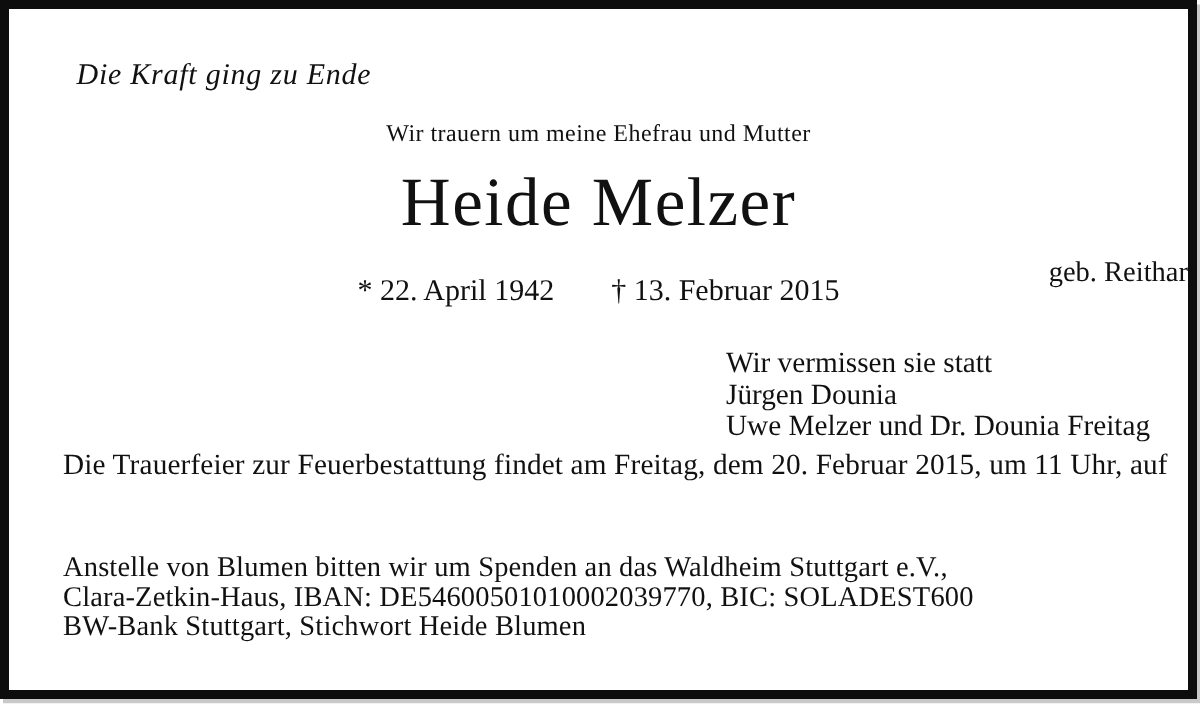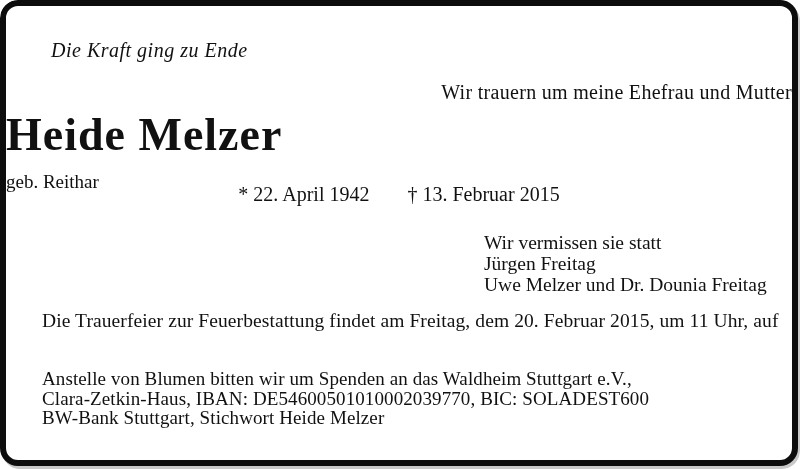--- a/index.html
+++ b/index.html
@@ -1,15 +1,15 @@
 <!DOCTYPE html>
 <html lang="de"><head>
 <meta charset="utf-8">
 <style>
-  * { margin: 0; padding: 0; box-sizing: border-box; border-radius: 18px; }
+  * { margin: 0; padding: 0; box-sizing: border-box; }
   html, body {
     width: 800px; height: 469px;
     background: #ffffff;
     font-family: "Liberation Serif", "DejaVu Serif", serif;
     color: #111111;
     overflow: hidden;
   }
   .page {
     position: relative;
     width: 800px; height: 469px;
@@ -26,51 +26,51 @@
   .block { position: absolute; white-space: nowrap; }
 
   .motto {
     left: 45px; top: 33px;
     font-style: italic;
     font-size: 20px;
     letter-spacing: 0.5px;
   }
   .intro {
     left: 0; top: 75px; width: 100%;
-    text-align: right;
-    font-size: 20px;
+    text-align: center;
+    font-size: 16px;
     letter-spacing: 0.3px;
   }
   .name {
     left: 0; top: 103px; width: 100%;
-    text-align: left;
+    text-align: center;
     font-size: 46px;
-    font-weight: 700;
+    font-weight: 400;
     line-height: 52px;
     letter-spacing: 1px;
   }
   .maiden {
     left: 0; top: 165px; width: 100%;
-    text-align: left;
+    text-align: right;
     font-size: 19px;
   }
   .dates {
     left: 0; top: 177px; width: 100%;
     text-align: center;
     font-size: 20px;
   }
   .dates .death-date { margin-left: 38px; }
 
   .condolence {
     left: 478px; top: 226px;
     font-size: 19.5px;
     line-height: 21px;
   }
   .funeral {
-    left: 36px; top: 305px;
+    left: 36px; top: 295px;
     font-size: 19.5px;
     line-height: 20.5px;
     letter-spacing: 0.1px;
   }
   .donation {
     left: 36px; top: 363px;
     font-size: 19px;
     line-height: 19.7px;
     letter-spacing: 0.1px;
   }
@@ -88,28 +88,28 @@
     <div class="block name">Heide Melzer</div>
 
     <div class="block maiden">geb. Reithar</div>
 
     <div class="block dates">
       <span class="birth-date">* 22. April 1942</span><span class="death-date">† 13. Februar 2015</span>
     </div>
 
     <div class="block condolence">
       <div>Wir vermissen sie statt</div>
-      <div>Jürgen Freitag</div>
+      <div>Jürgen Dounia</div>
       <div>Uwe Melzer und Dr. Dounia Freitag</div>
     </div>
 
     <div class="block funeral">
       <div>Die Trauerfeier zur Feuerbestattung findet am Freitag, dem 20. Februar 2015, um 11 Uhr, auf</div>
     </div>
 
     <div class="block donation">
       <div>Anstelle von Blumen bitten wir um Spenden an das Waldheim Stuttgart e.V.,</div>
       <div>Clara-Zetkin-Haus, IBAN: DE54600501010002039770, BIC: SOLADEST600</div>
-      <div>BW-Bank Stuttgart, Stichwort Heide Melzer</div>
+      <div>BW-Bank Stuttgart, Stichwort Heide Blumen</div>
     </div>
 
   </div>
 </div>
 
 </body></html>

